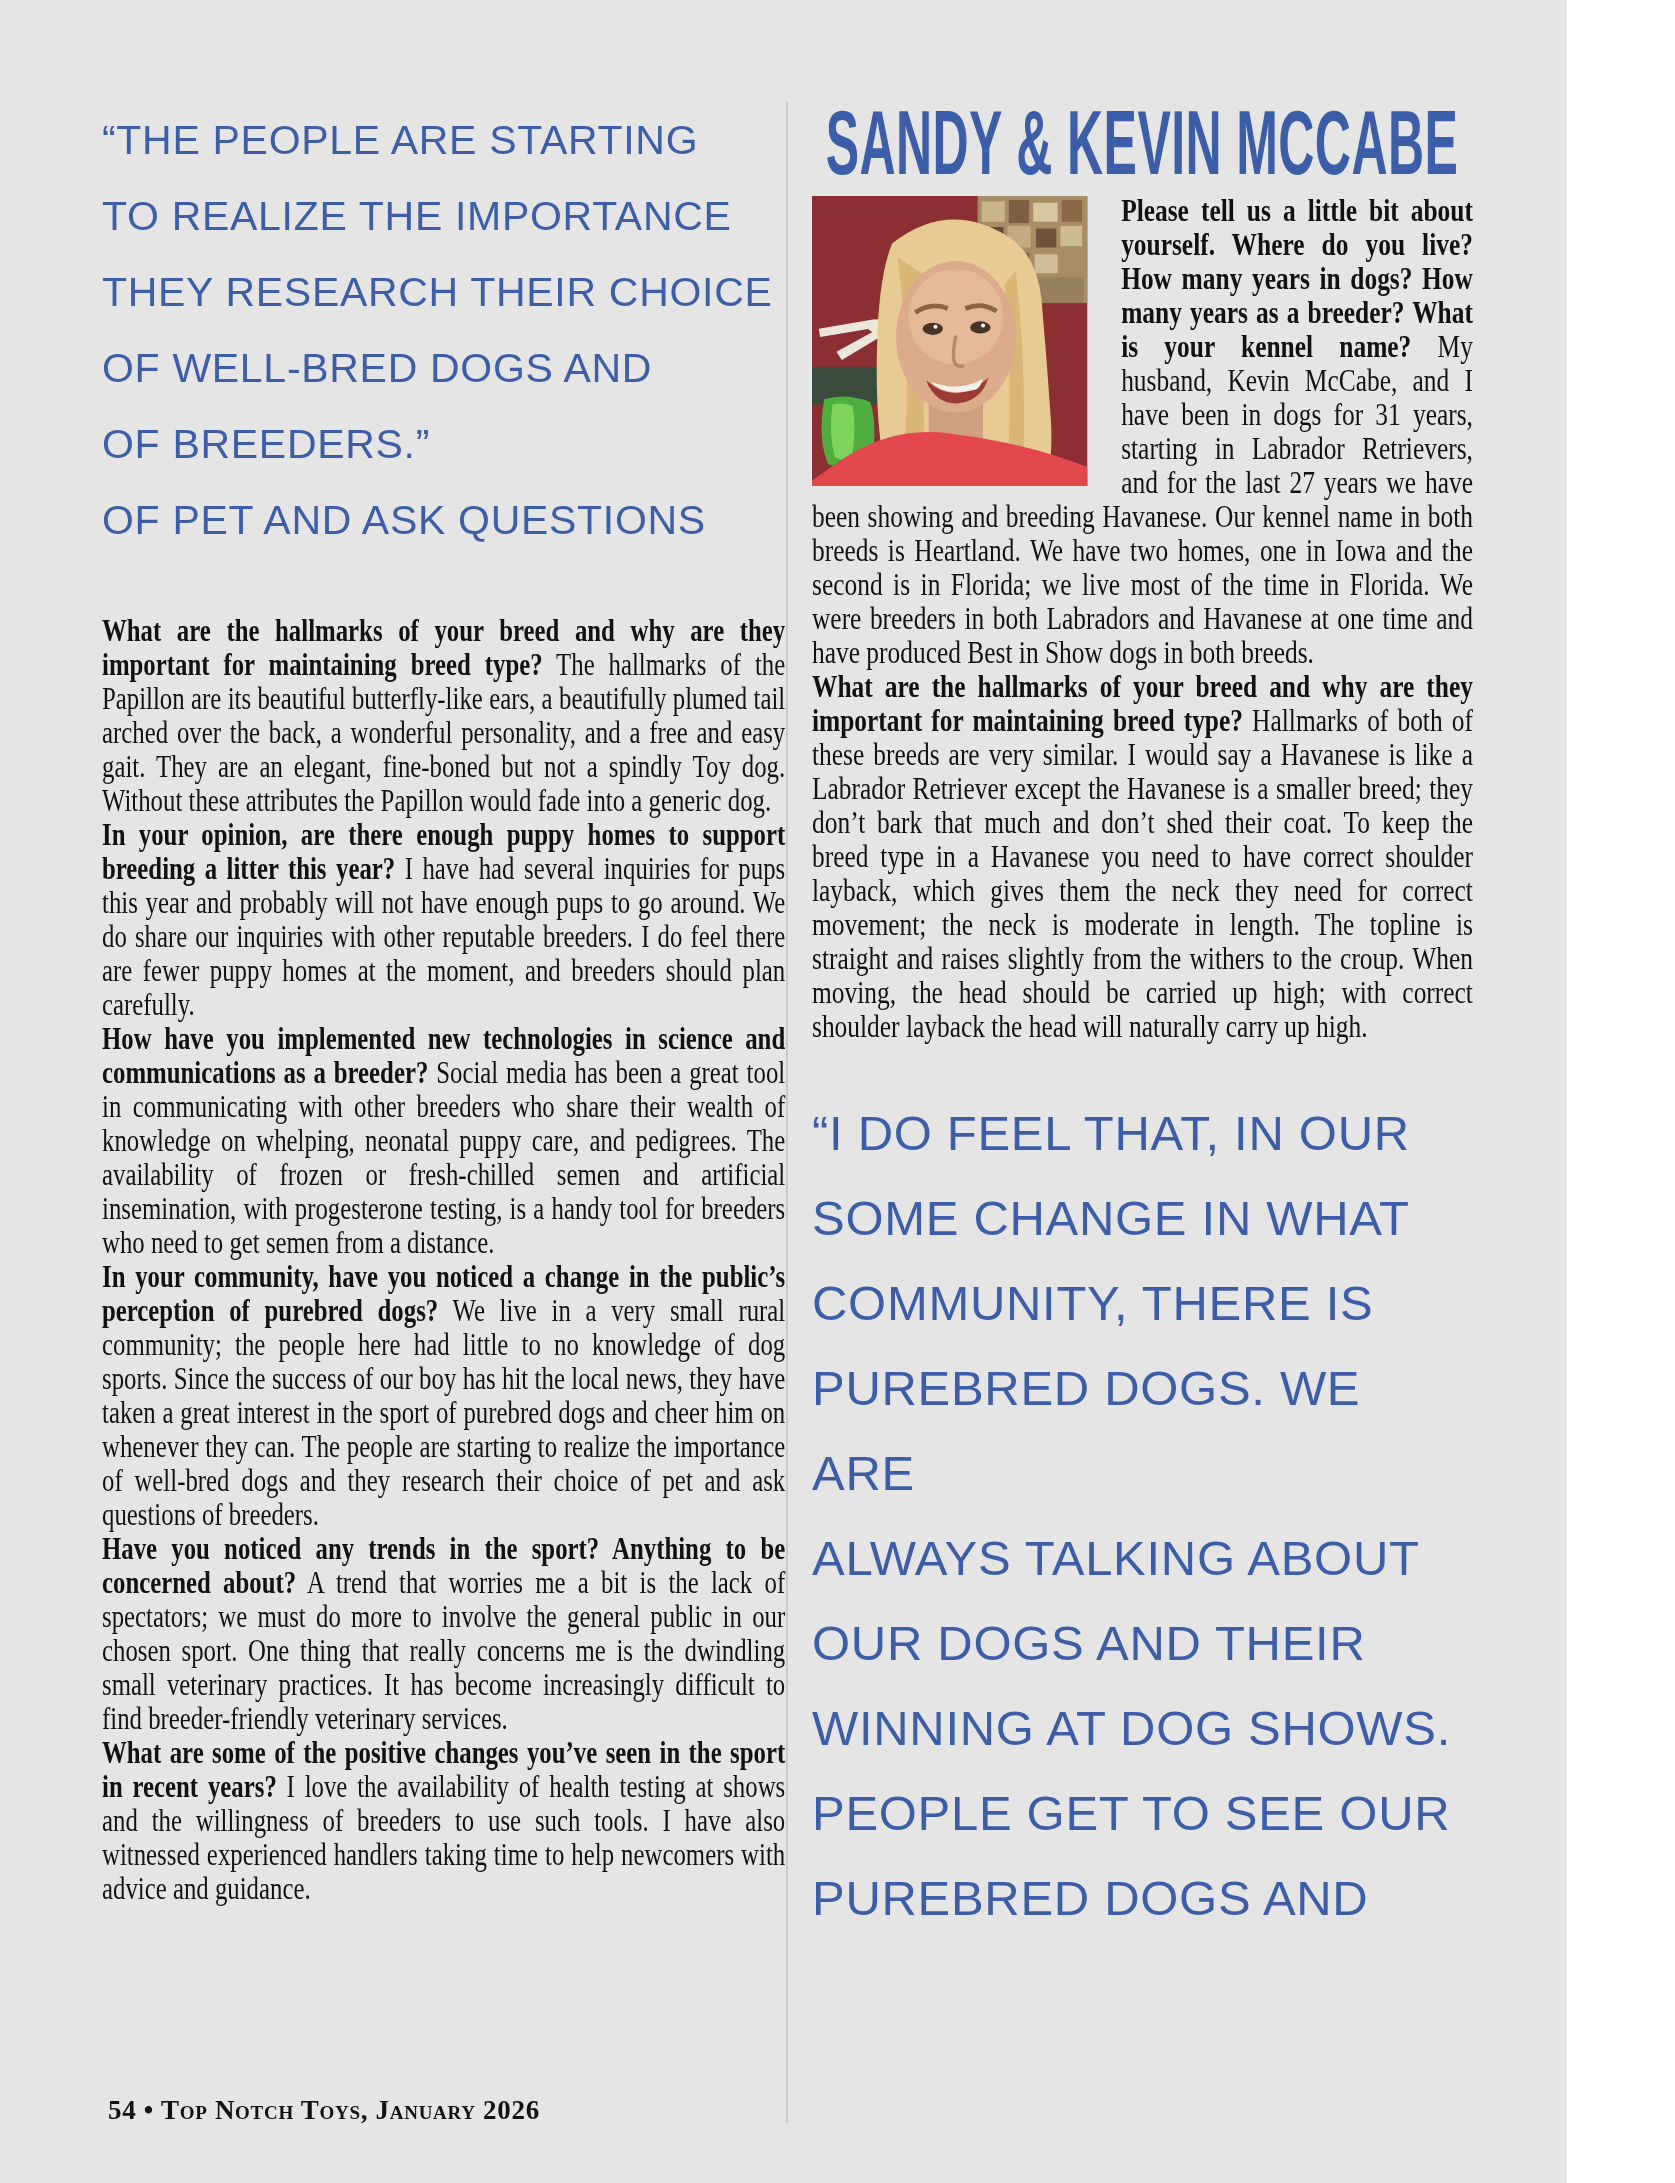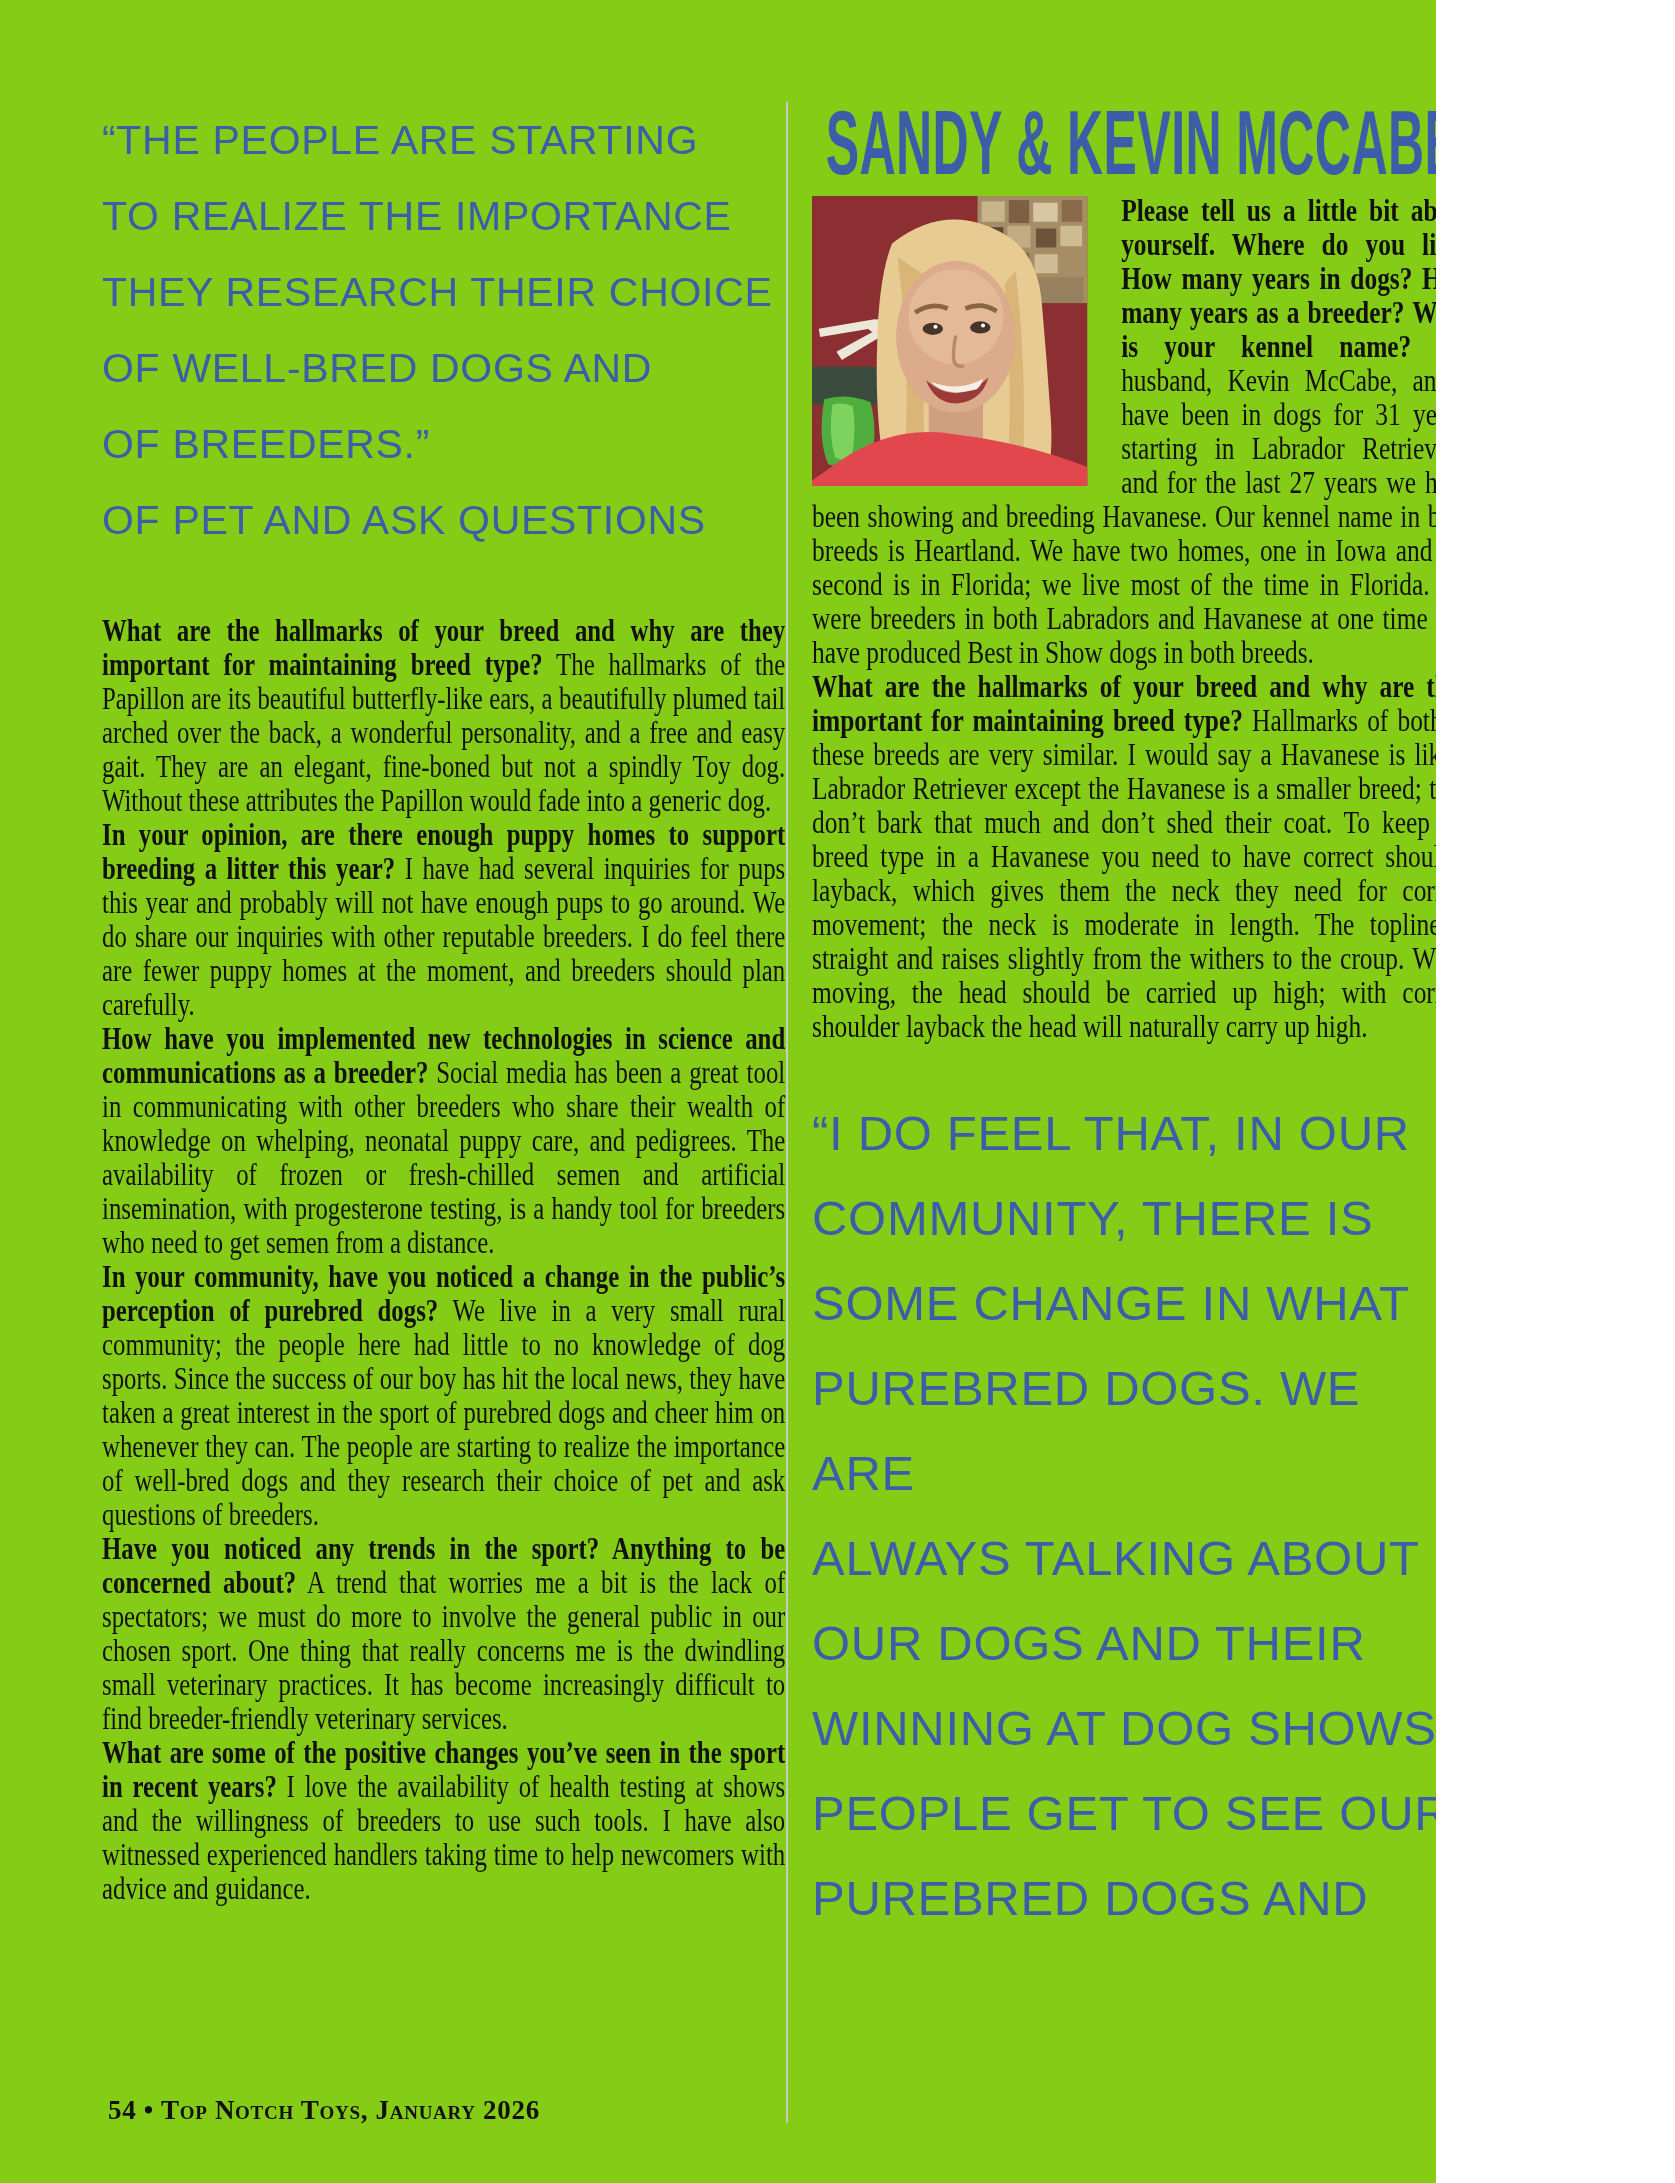--- a/index.html
+++ b/index.html
@@ -1,19 +1,19 @@
 <!DOCTYPE html>
 <html style="font-size:10.8px"><head>
 <meta charset="utf-8">
 <style>
   html,body{margin:0;padding:0;background:#ffffff;}
   .page{
     position:relative;
-    width:1436px;height:2183px;
-    background:#84cc16;
+    width:1567px;height:2183px;
+    background:#e5e5e5;
     overflow:hidden;
     font-family:"Liberation Serif", serif;
     color:#111;
   }
   
   .left-col{position:absolute;left:102px;top:102px;width:684px;}
   .pull-quote-left{
     font-family:"Liberation Sans", sans-serif;
     color:#3c5ea9;
     font-size:41px;
@@ -169,22 +169,22 @@
         </svg>
       </div>
       <div class="body-text">
         <p class="qa"><b>Please tell us a little bit about yourself. Where do you live? How many years in dogs? How many years as a breeder? What is your kennel name?</b> <span>My husband, Kevin McCabe, and I have been in dogs for 31 years, starting in Labrador Retrievers, and for the last 27 years we have been showing and breeding Havanese. Our kennel name in both breeds is Heartland. We have two homes, one in Iowa and the second is in Florida; we live most of the time in Florida. We were breeders in both Labradors and Havanese at one time and have produced Best in Show dogs in both breeds.</span></p>
         <p class="qa"><b>What are the hallmarks of your breed and why are they important for maintaining breed type?</b> <span>Hallmarks of both of these breeds are very similar. I would say a Havanese is like a Labrador Retriever except the Havanese is a smaller breed; they don’t bark that much and don’t shed their coat. To keep the breed type in a Havanese you need to have correct shoulder layback, which gives them the neck they need for correct movement; the neck is moderate in length. The topline is straight and raises slightly from the withers to the croup. When moving, the head should be carried up high; with correct shoulder layback the head will naturally carry up high.</span></p>
       </div>
     </div>
 
     <div class="pull-quote-right">
       <div>“I DO FEEL THAT, IN OUR</div>
+      <div>SOME CHANGE IN WHAT</div>
       <div>COMMUNITY, THERE IS</div>
-      <div>SOME CHANGE IN WHAT</div>
       <div>PUREBRED DOGS. WE ARE</div>
       <div>ALWAYS TALKING ABOUT</div>
       <div>OUR DOGS AND THEIR</div>
       <div>WINNING AT DOG SHOWS.</div>
       <div>PEOPLE GET TO SEE OUR</div>
       <div>PUREBRED DOGS AND</div>
     </div>
   </div>
 
   <div class="footer">54 • Top Notch Toys, January 2026</div>

